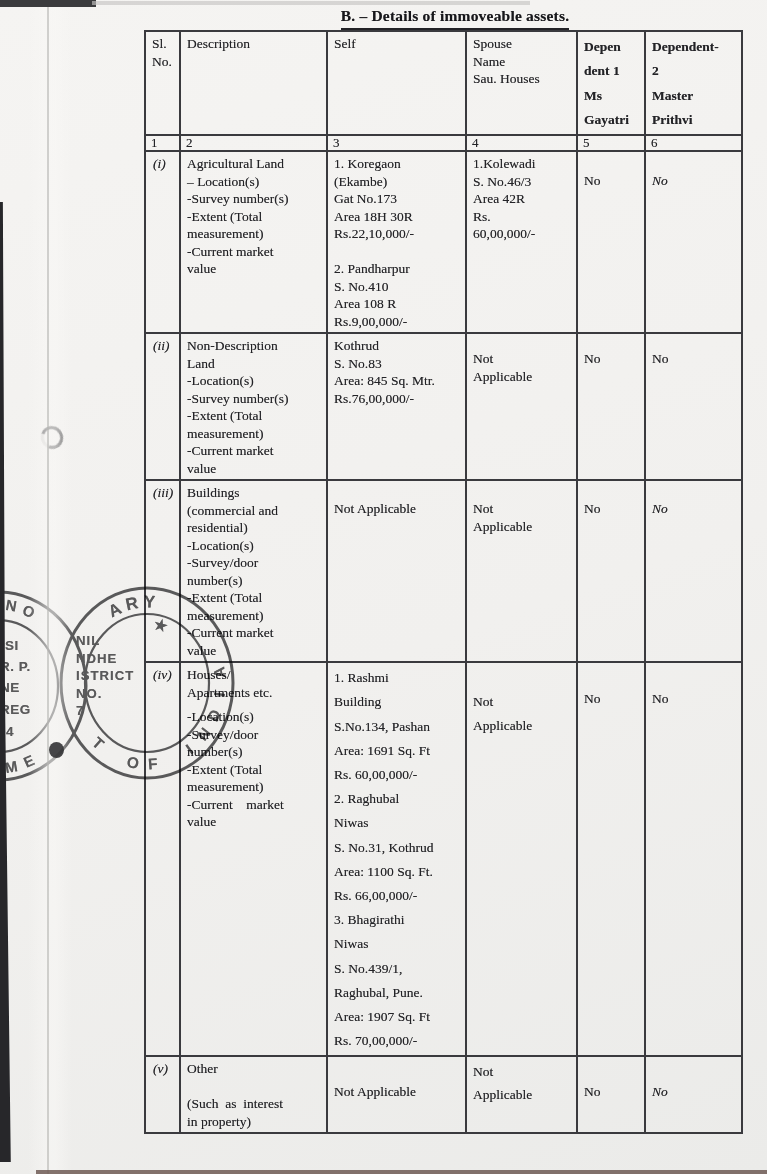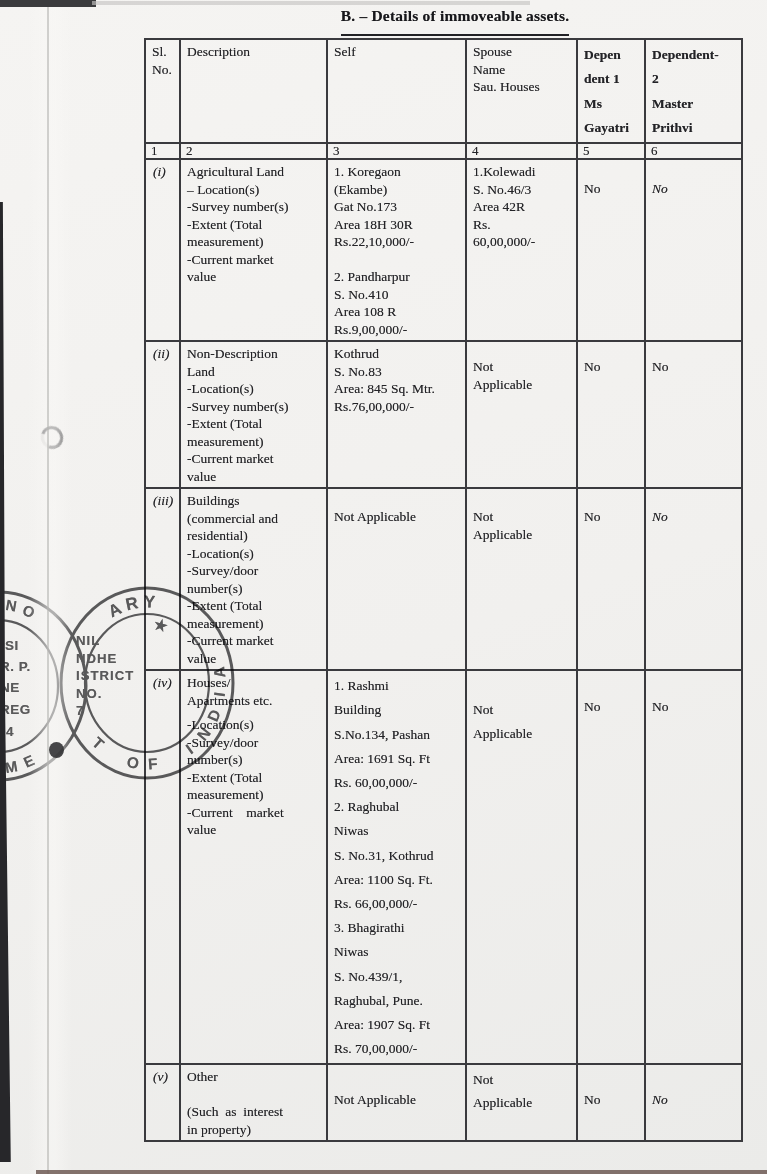--- a/index.html
+++ b/index.html
@@ -20,24 +20,24 @@
     background:linear-gradient(90deg,rgba(248,247,245,0),rgba(249,248,246,.55) 45%,rgba(249,248,246,.55) 62%,rgba(248,247,245,0));}
   .fold-line{position:absolute;left:47px;top:0;width:2px;height:1174px;background:#b6b5b3;opacity:.6;z-index:6;}
   .ring-mark{position:absolute;left:41px;top:426px;width:16px;height:17px;border:3.5px solid #515153;
     border-left-color:rgba(80,80,82,.15);border-radius:50%;transform:rotate(-25deg);opacity:.8;filter:blur(.3px);z-index:3;}
   .dot-mark{position:absolute;left:49px;top:742px;width:15px;height:16px;background:#343436;border-radius:50%;
     opacity:.9;filter:blur(.4px);z-index:6;}
 
   
   .title-wrap{position:absolute;left:160px;top:7px;width:590px;text-align:center;z-index:2;}
   .title-wrap span{display:inline-block;font-weight:bold;font-size:15.5px;color:#17171b;
-    border-bottom:2.2px solid #222226;padding-bottom:9px;letter-spacing:.2px;}
+    border-bottom:2.2px solid #222226;padding-bottom:3px;letter-spacing:.2px;}
 
   
-  table{position:absolute;left:144px;top:38px;width:597px;border-collapse:collapse;table-layout:fixed;
+  table{position:absolute;left:144px;top:30px;width:597px;border-collapse:collapse;table-layout:fixed;
     font-size:13.5px;z-index:1;}
   col.w0{width:35px;}col.w1{width:147px;}col.w2{width:139px;}col.w3{width:111px;}col.w4{width:68px;}col.w5{width:97px;}
   th,td{border:2px solid #3a3a3e;vertical-align:top;padding:3px 5px 2px 6px;font-weight:normal;text-align:left;}
   tr.hdr{height:101px;}
   tr.numr{height:12px;}
   tr.numr td{padding:0 4px 1px 5px;line-height:13px;font-size:13px;}
   tr.r1{height:166px;}tr.r2{height:127px;}tr.r3{height:160px;margin-left:20px;}tr.r4{height:358px;}tr.r5{height:52px;}
   .ln{line-height:17.5px;min-height:17.5px;white-space:nowrap;}
   .c-desc .ln{white-space:normal;}
   .b{font-weight:normal;}

